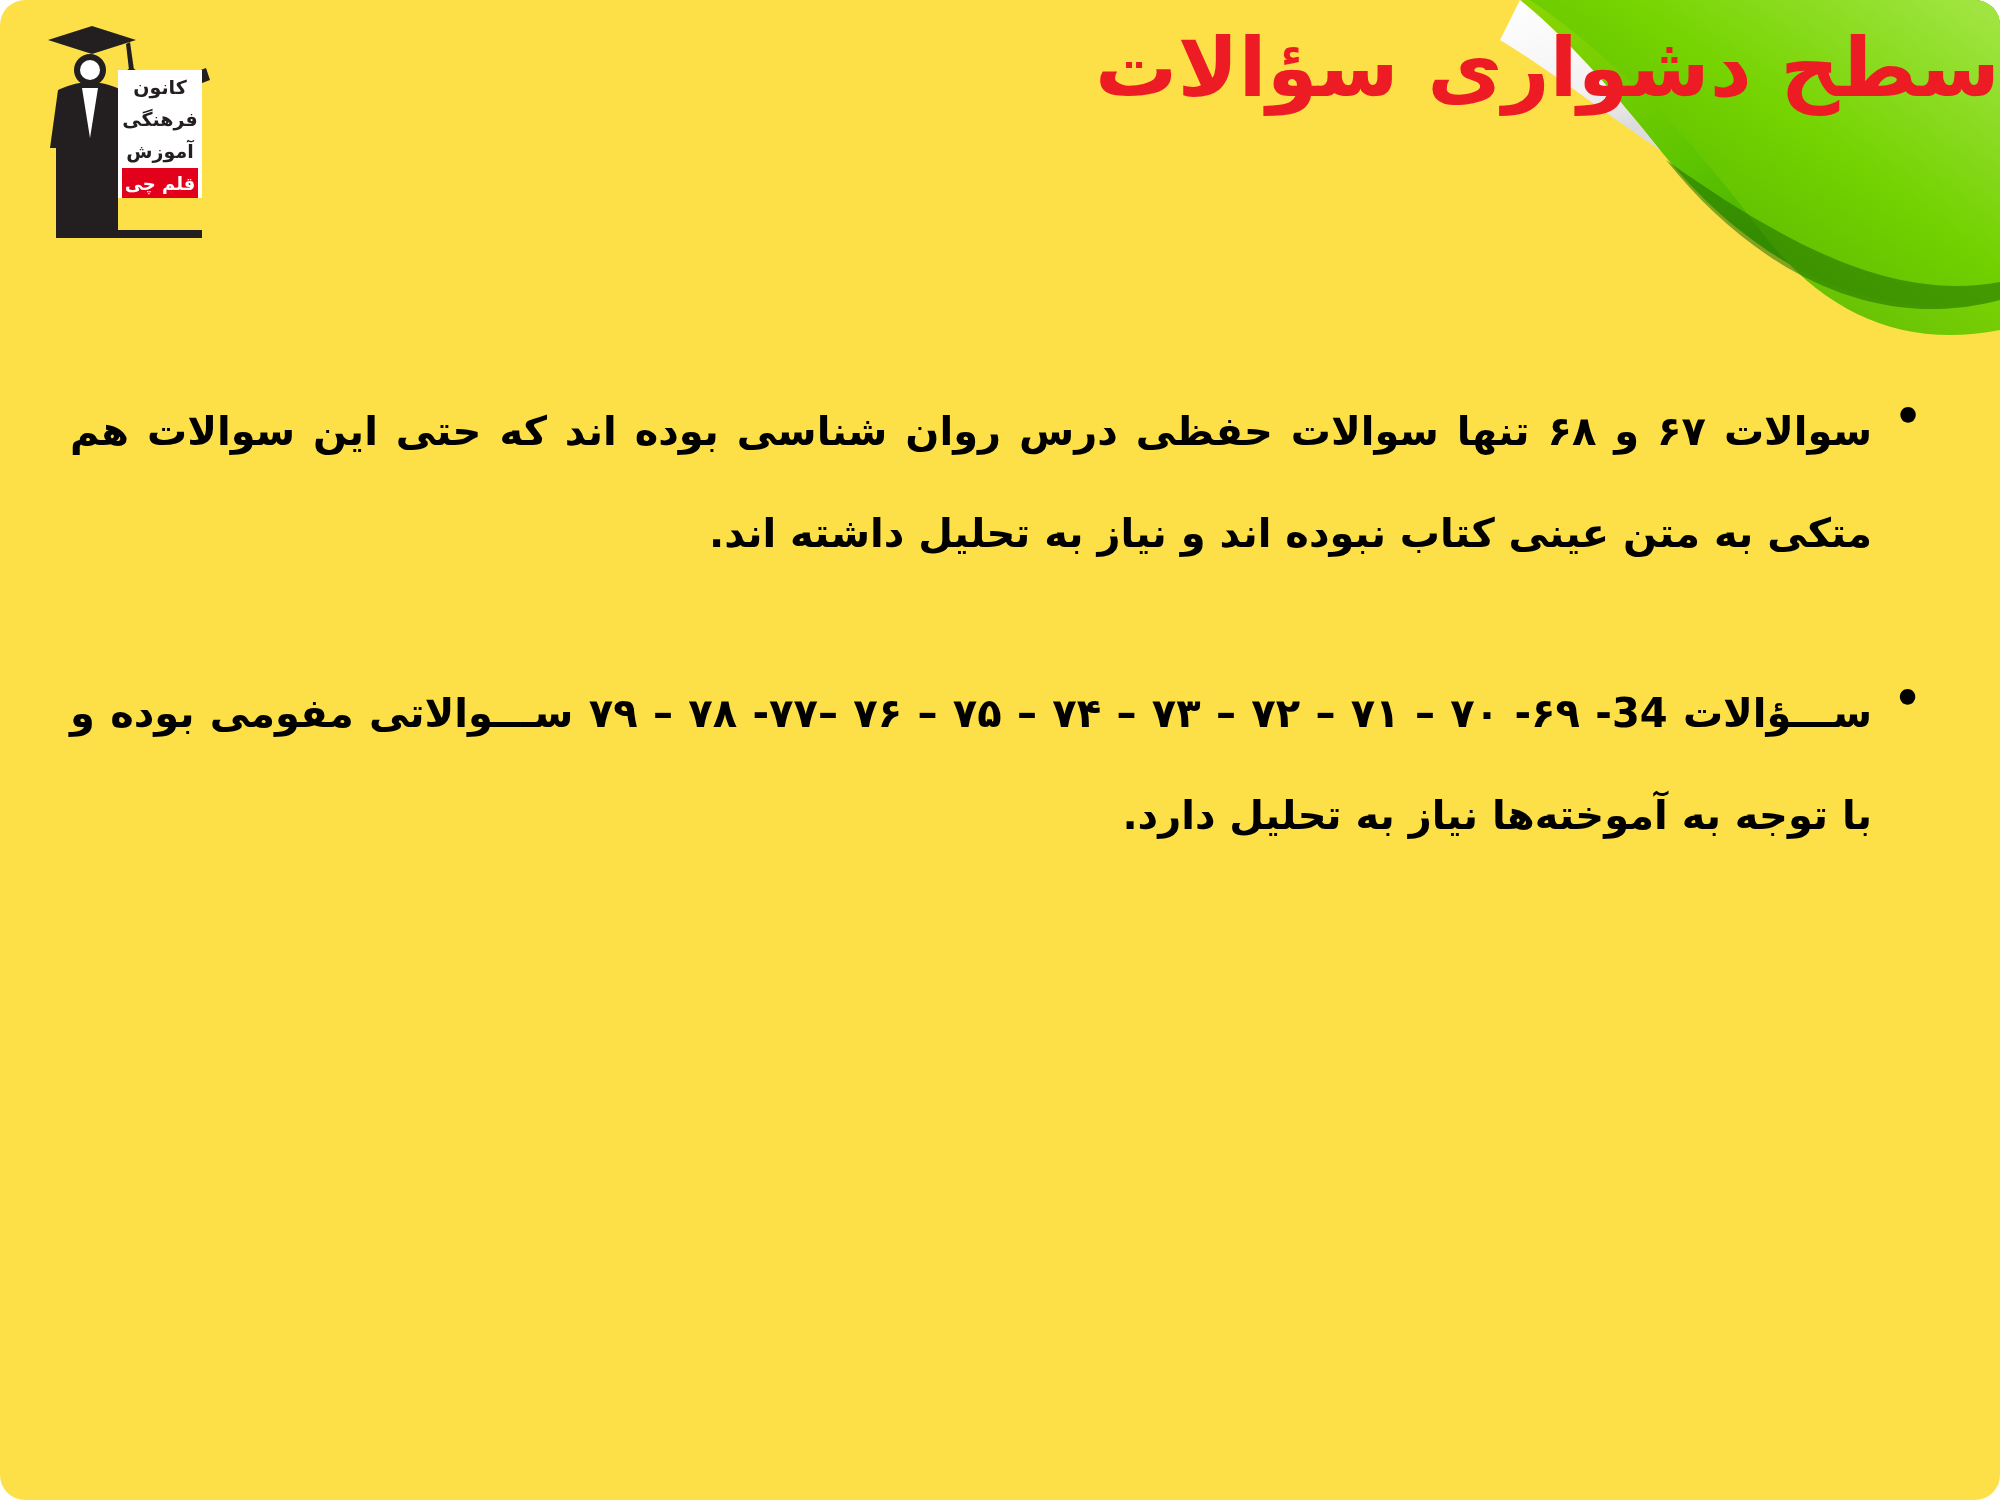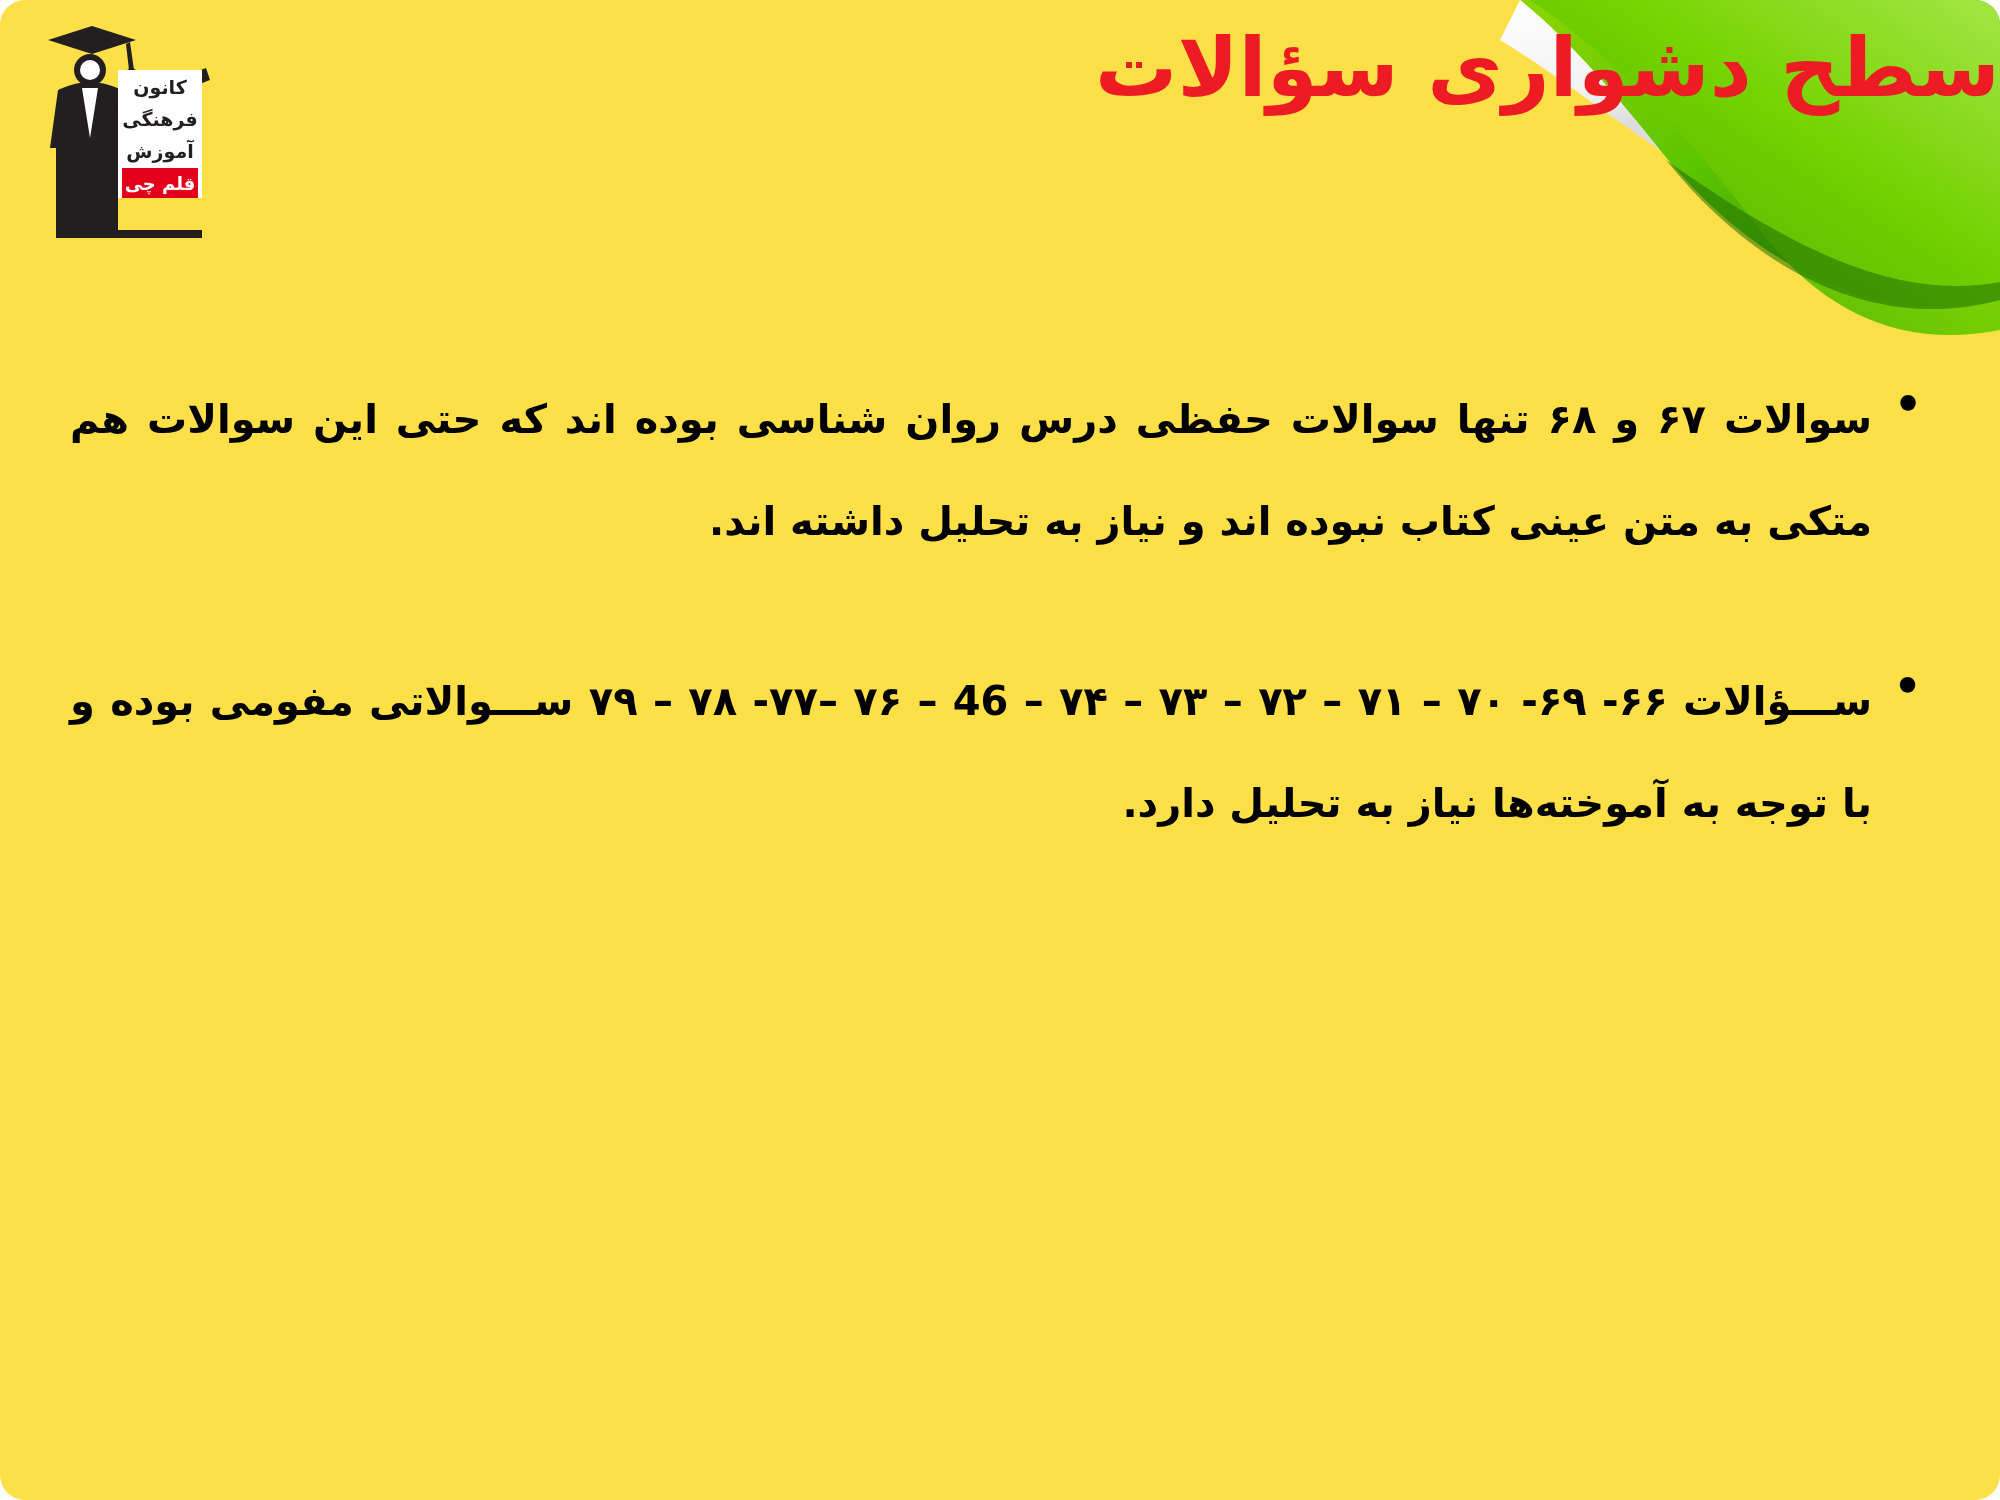--- a/index.html
+++ b/index.html
@@ -51,21 +51,21 @@
     font-size: 82px;
     font-weight: bold;
     letter-spacing: 0;
     direction: rtl;
     z-index: 5;
   }
 
   
   .content {
     position: absolute;
-    top: 368px;
+    top: 380px;
     right: 70px;
     left: 70px;
     direction: rtl;
   }
   ul.bullets {
     list-style: none;
     margin: 0;
     padding: 0;
   }
   ul.bullets > li {
@@ -158,18 +158,18 @@
   </div>
 
   <div class="slide-title">سطح دشواری سؤالات</div>
 
   <div class="content">
     <ul class="bullets">
       <li>
         <span>سوالات ۶۷ و ۶۸ تنها سوالات حفظی درس روان شناسی بوده اند که حتی این سوالات هم متکی به متن عینی کتاب نبوده اند و نیاز به تحلیل داشته اند.</span>
       </li>
       <li class="spaced">
-        <span>ســـؤالات ۶۶- ۶۹- ۷۰ – ۷۱ – ۷۲ –  ۷۳ – ۷۴ – 46 – ۷۶ –۷۷- ۷۸ – ۷۹  ســـوالاتی مفومی بوده و با توجه به آموخته‌ها نیاز به تحلیل دارد.</span>
+        <span>ســـؤالات 34- ۶۹- ۷۰ – ۷۱ – ۷۲ –  ۷۳ – ۷۴ – ۷۵ – ۷۶ –۷۷- ۷۸ – ۷۹  ســـوالاتی مفومی بوده و با توجه به آموخته‌ها نیاز به تحلیل دارد.</span>
       </li>
     </ul>
   </div>
 
 </div>
 
 </body></html>

